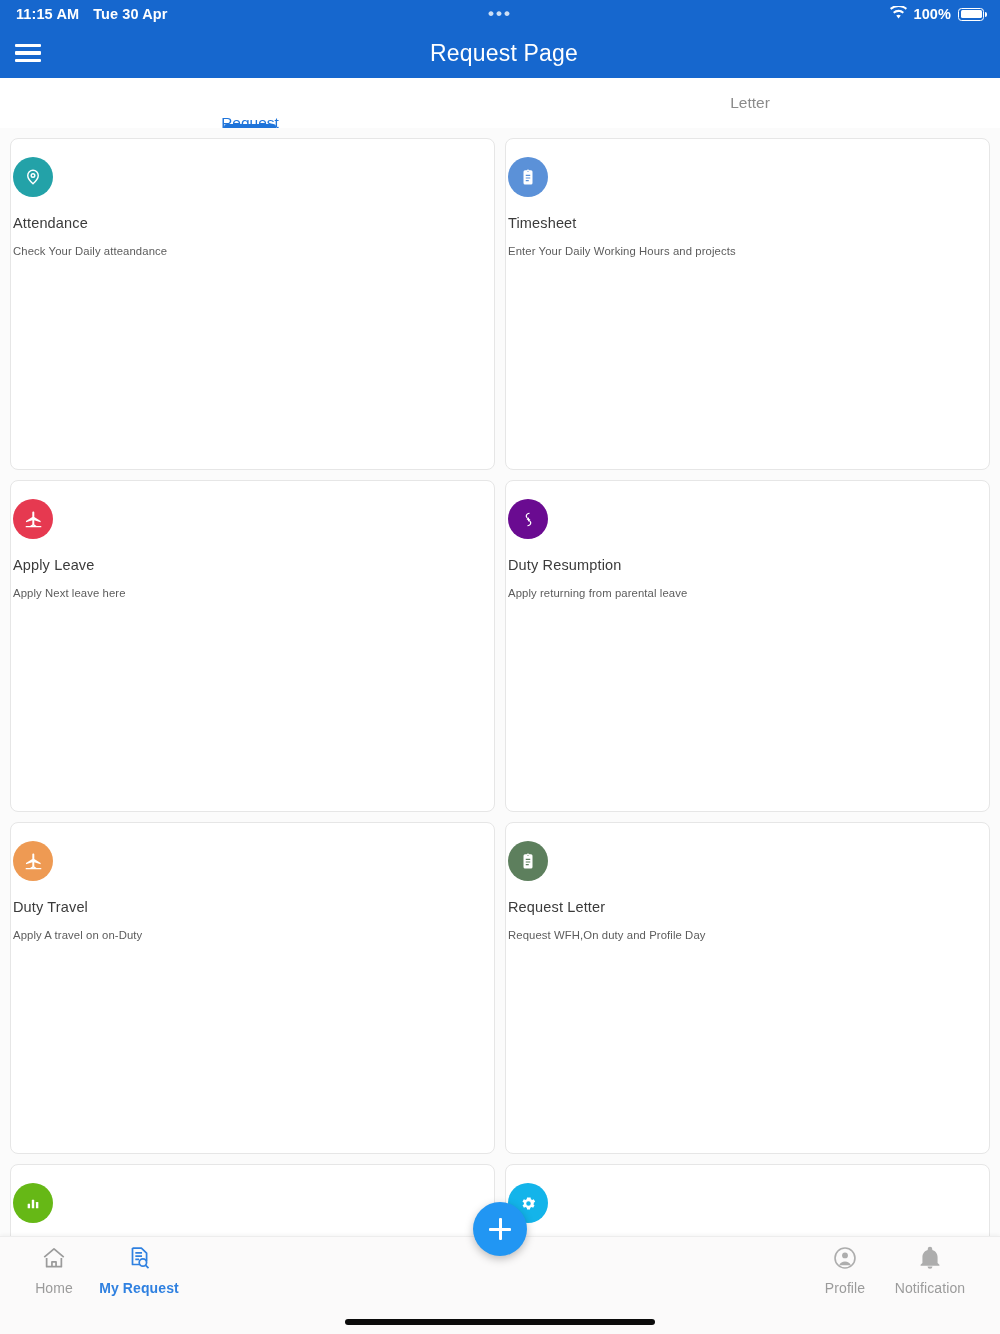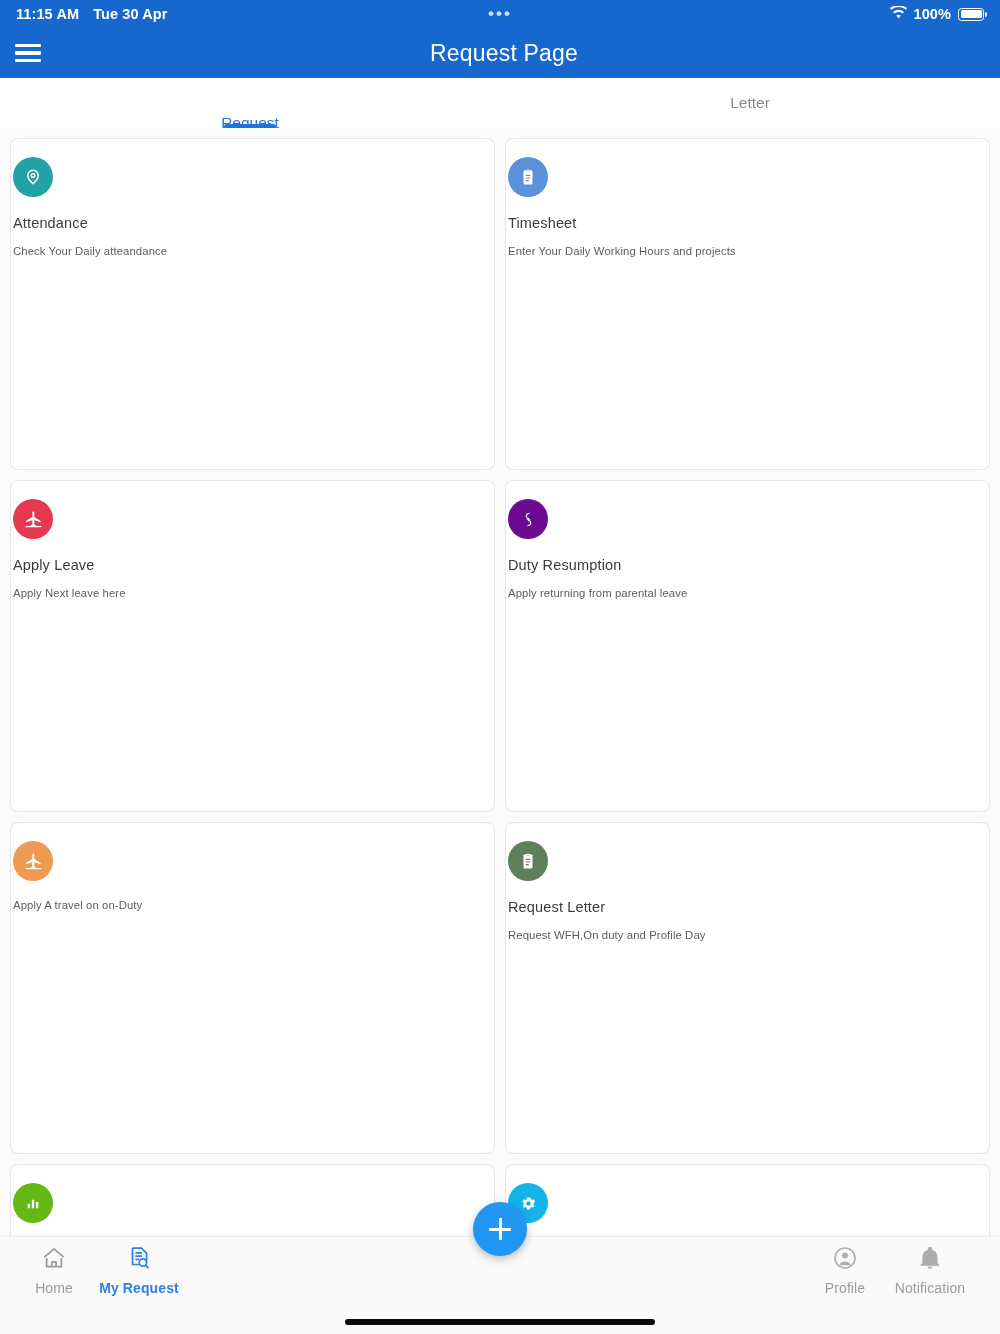--- a/index.html
+++ b/index.html
@@ -211,20 +211,21 @@
         <div class="card-sub">Apply returning from parental leave</div>
       </div>
 
       <div class="card h3">
         <div class="badge" style="background:#ee9a53">
           <svg width="19" height="19" viewBox="0 0 24 24" fill="#ffffff">
             <path d="M21 15.5v-1.7l-8-5V3.2c0-.7-.6-1.2-1.2-1.2s-1.3.5-1.3 1.2v5.6l-8 5v1.7l8-2.5v5.4L8 19.8V21l3.8-1 3.7 1v-1.2L13 18.4V13l8 2.5z"></path>
             <rect x="2" y="20.2" width="20" height="1.6" rx=".8"></rect>
           </svg>
         </div>
+        <div class="card-title">Duty Travel</div>
         <div class="card-sub">Apply A travel on on-Duty</div>
       </div>
 
       <div class="card h3">
         <div class="badge" style="background:#5d7f5d">
           <svg width="18" height="18" viewBox="0 0 24 24" fill="#ffffff">
             <path d="M16 3h-2.2a2 2 0 0 0-3.6 0H8a2 2 0 0 0-2 2v15a2 2 0 0 0 2 2h8a2 2 0 0 0 2-2V5a2 2 0 0 0-2-2zm-4 .6a.8.8 0 1 1 0 1.6.8.8 0 0 1 0-1.6zM9 9h6v1.5H9V9zm0 3.5h6V14H9v-1.5zm0 3.5h4v1.5H9V16z"></path>
           </svg>
         </div>
         <div class="card-title">Request Letter</div>

